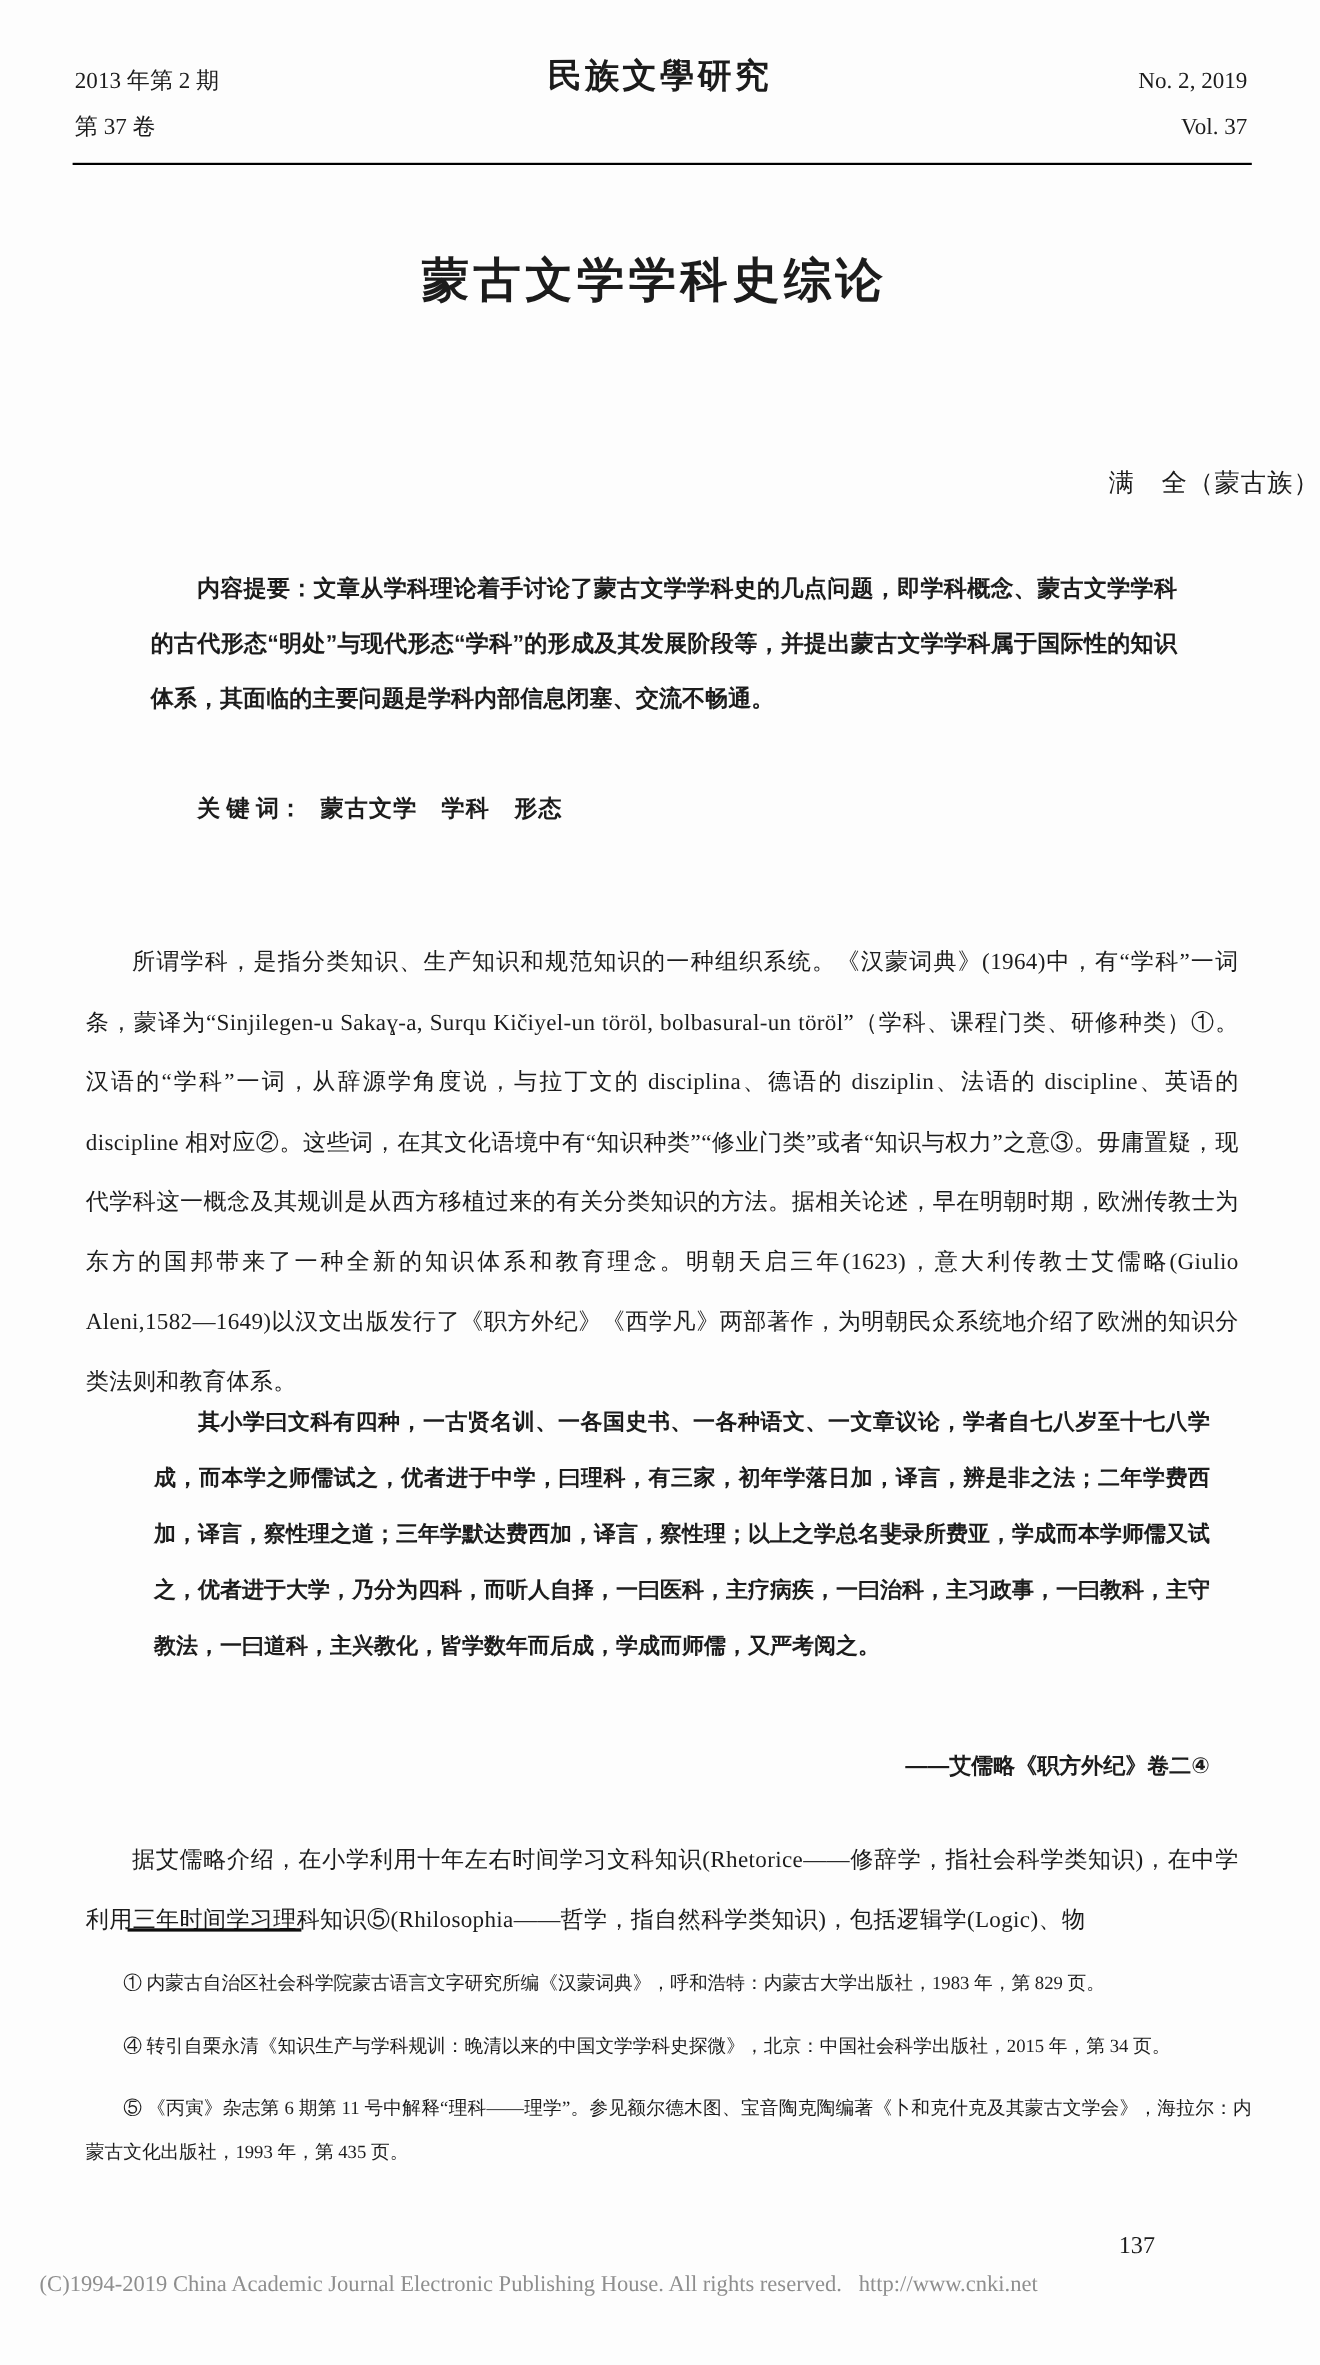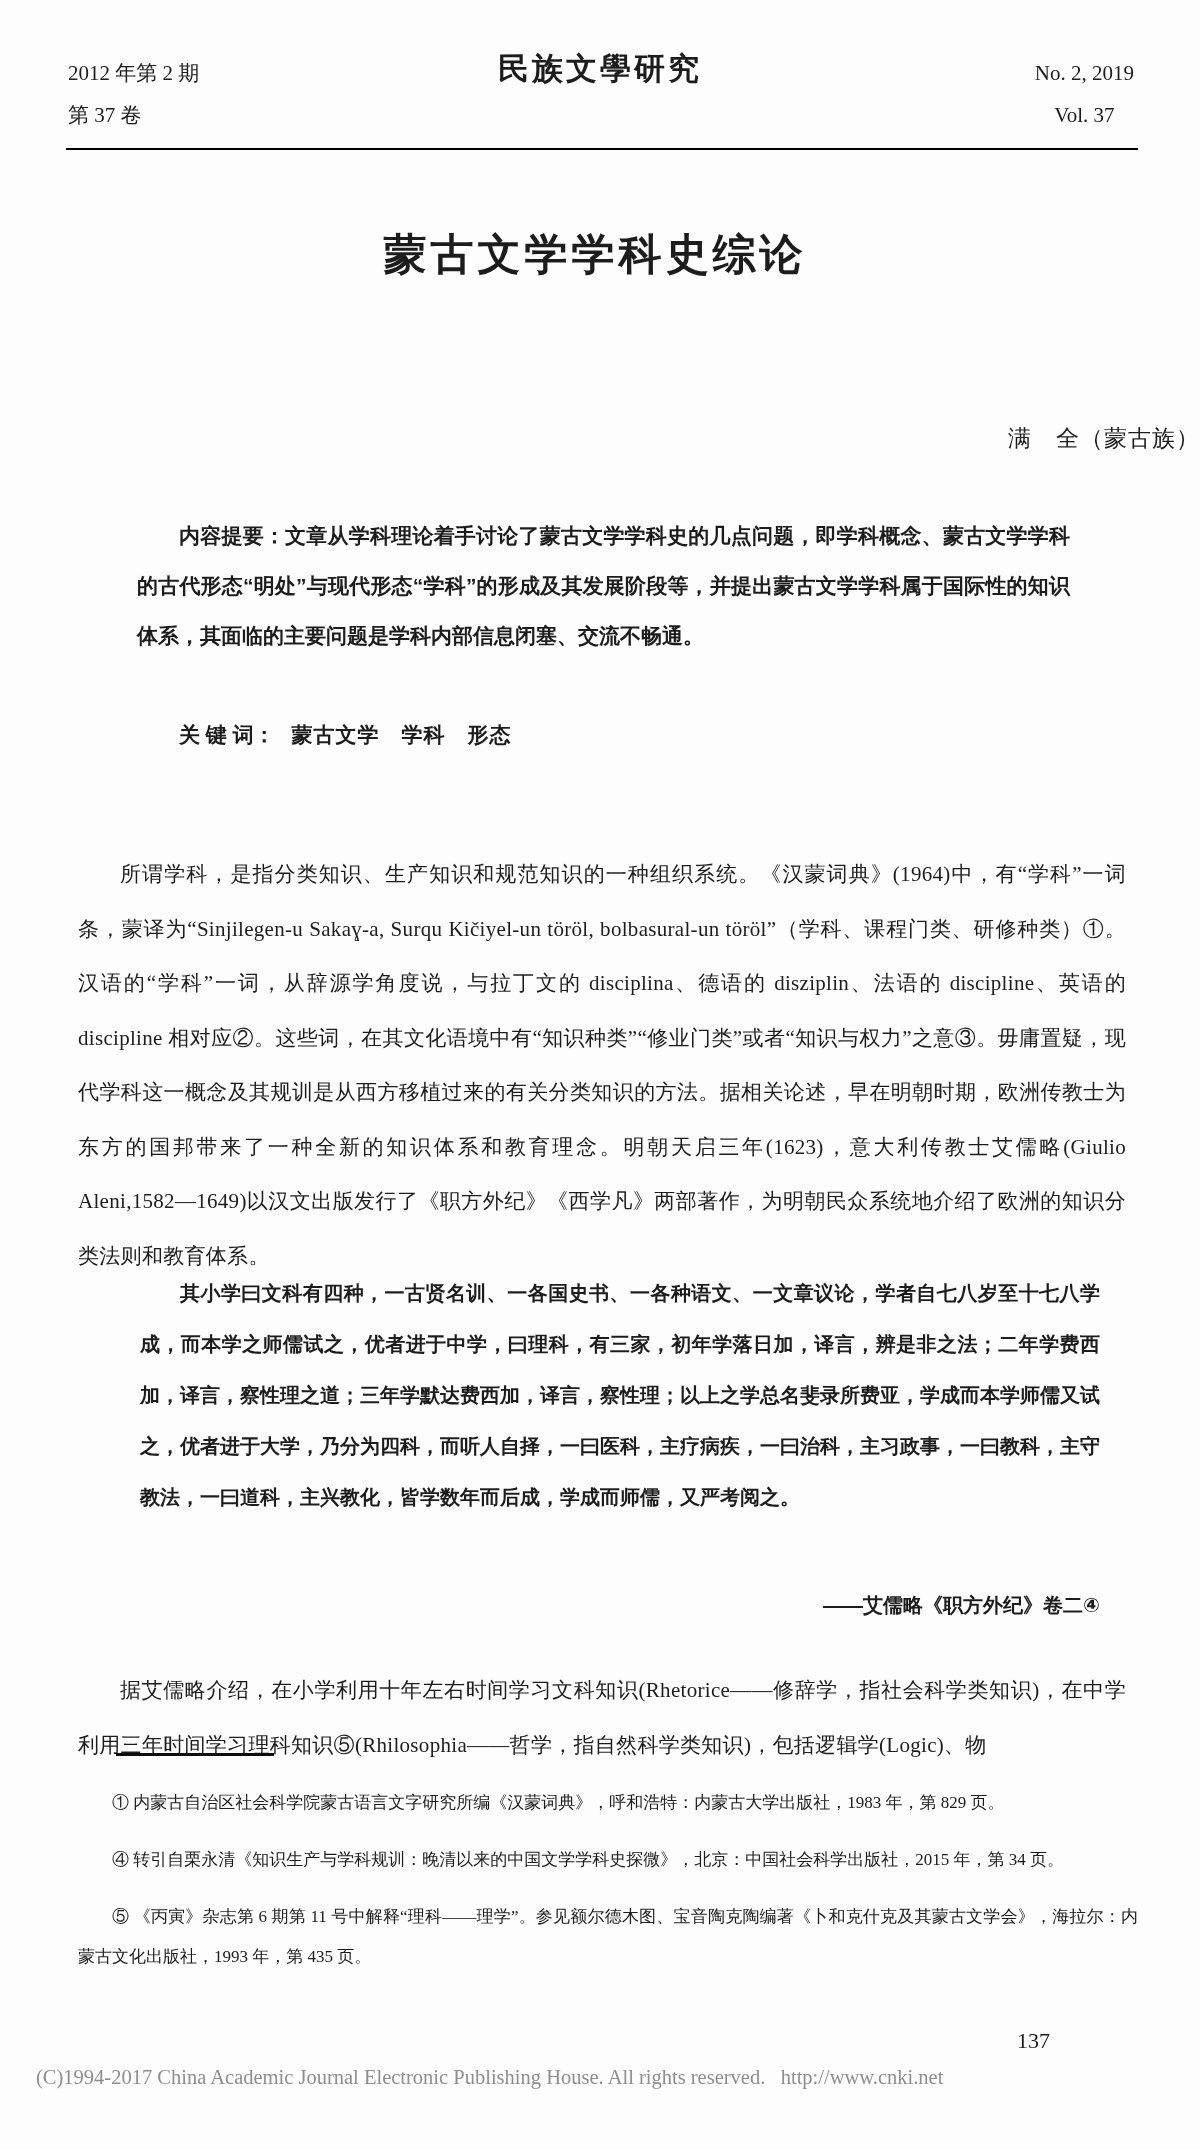--- a/index.html
+++ b/index.html
@@ -9,21 +9,21 @@
     margin:0 auto;
     background:#fdfdfd;
     color:#1c1c1c;
     font-family:"Liberation Serif","DejaVu Serif",serif;
     overflow:hidden;
   }
   .sans { font-family:"Liberation Sans","DejaVu Sans",sans-serif; }
 
   
   .header-left  { position:absolute; top:52px; left:68px;  font-size:21px; line-height:42px; }
-  .header-right { position:absolute; top:52px; right:66px; font-size:21px; line-height:42px; text-align:center; }
+  .header-right { position:absolute; top:52px; right:66px; font-size:21px; line-height:42px; text-align:right; }
   .header-center{ position:absolute; top:46px; left:200px; right:200px; text-align:center; }
   .journal-cn   { font-size:31px; font-weight:bold; letter-spacing:3px; line-height:46px;
                   font-family:"Liberation Serif","DejaVu Serif",serif; }
   .journal-en   { font-size:21px; line-height:40px; }
   .header-rule  { position:absolute; top:148px; left:66px; right:62px; height:2px; background:#000; }
 
   
   .title  { position:absolute; top:226px; left:0; right:10px; text-align:center;
             font-size:43px; font-weight:bold; letter-spacing:4px; }
   .author { position:absolute; top:384px; left:0; right:0; text-align:right;
@@ -58,21 +58,21 @@
   .pagenum   { position:absolute; top:2028px; right:150px; font-size:22px; }
   .copyright { position:absolute; top:2066px; left:36px; right:30px;
                color:#8e8e8e; font-size:20.5px; white-space:pre; }
 </style>
 </head>
 <body>
 
 <div class="page">
 
   <div class="header-left">
-    <div>2012 年第 2 期</div>
+    <div>2013 年第 2 期</div>
     <div>第 37 卷</div>
   </div>
 
   <div class="header-center">
     <div class="journal-cn">民族文學研究</div>
   </div>
 
   <div class="header-right">
     <div>No. 2, 2019</div>
     <div>Vol. 37</div>
@@ -95,15 +95,15 @@
   <p class="para para-3">据艾儒略介绍，在小学利用十年左右时间学习文科知识(Rhetorice——修辞学，指社会科学类知识)，在中学利用三年时间学习理科知识⑤(Rhilosophia——哲学，指自然科学类知识)，包括逻辑学(Logic)、物</p>
 
   <div class="fn-rule"></div>
   <div class="footnotes">
     <p class="footnote">① 内蒙古自治区社会科学院蒙古语言文字研究所编《汉蒙词典》，呼和浩特：内蒙古大学出版社，1983 年，第 829 页。</p>
     <p class="footnote">④ 转引自栗永清《知识生产与学科规训：晚清以来的中国文学学科史探微》，北京：中国社会科学出版社，2015 年，第 34 页。</p>
     <p class="footnote">⑤ 《丙寅》杂志第 6 期第 11 号中解释“理科——理学”。参见额尔德木图、宝音陶克陶编著《卜和克什克及其蒙古文学会》，海拉尔：内蒙古文化出版社，1993 年，第 435 页。</p>
   </div>
 
   <div class="pagenum">137</div>
-  <div class="copyright">(C)1994-2017 China Academic Journal Electronic Publishing House. All rights reserved.   http://www.cnki.net</div>
+  <div class="copyright">(C)1994-2019 China Academic Journal Electronic Publishing House. All rights reserved.   http://www.cnki.net</div>
 
 </div>
 
 </body></html>

